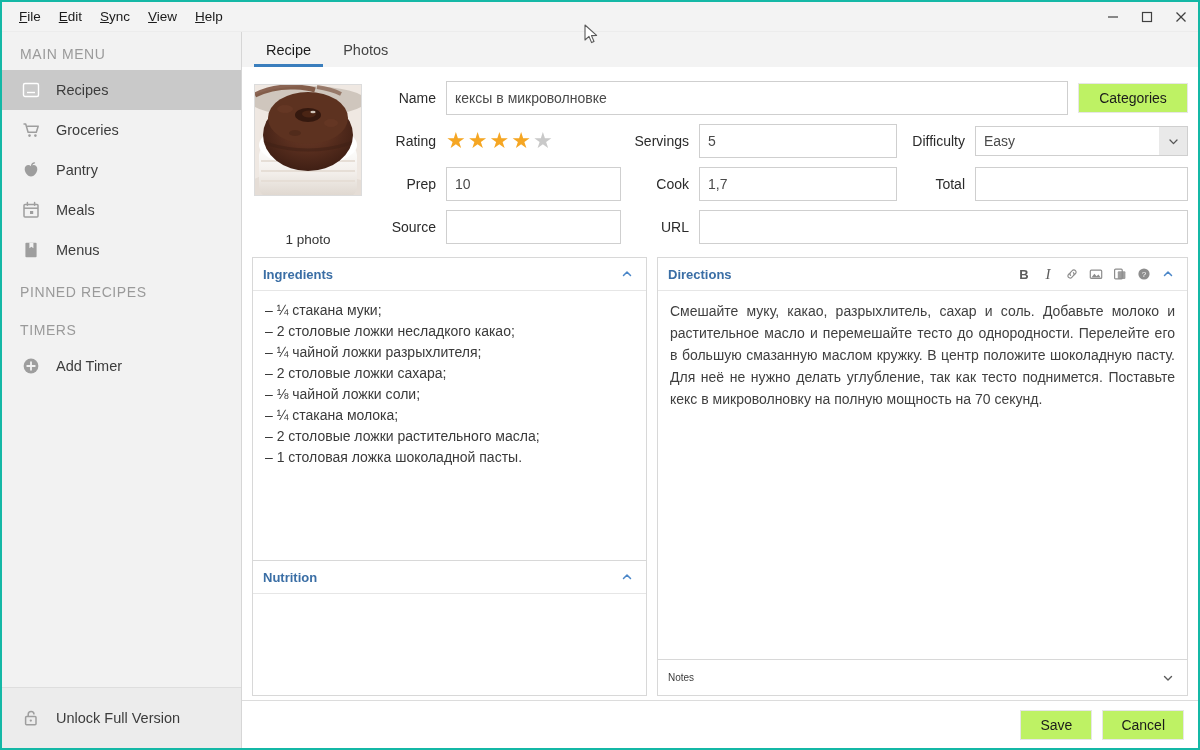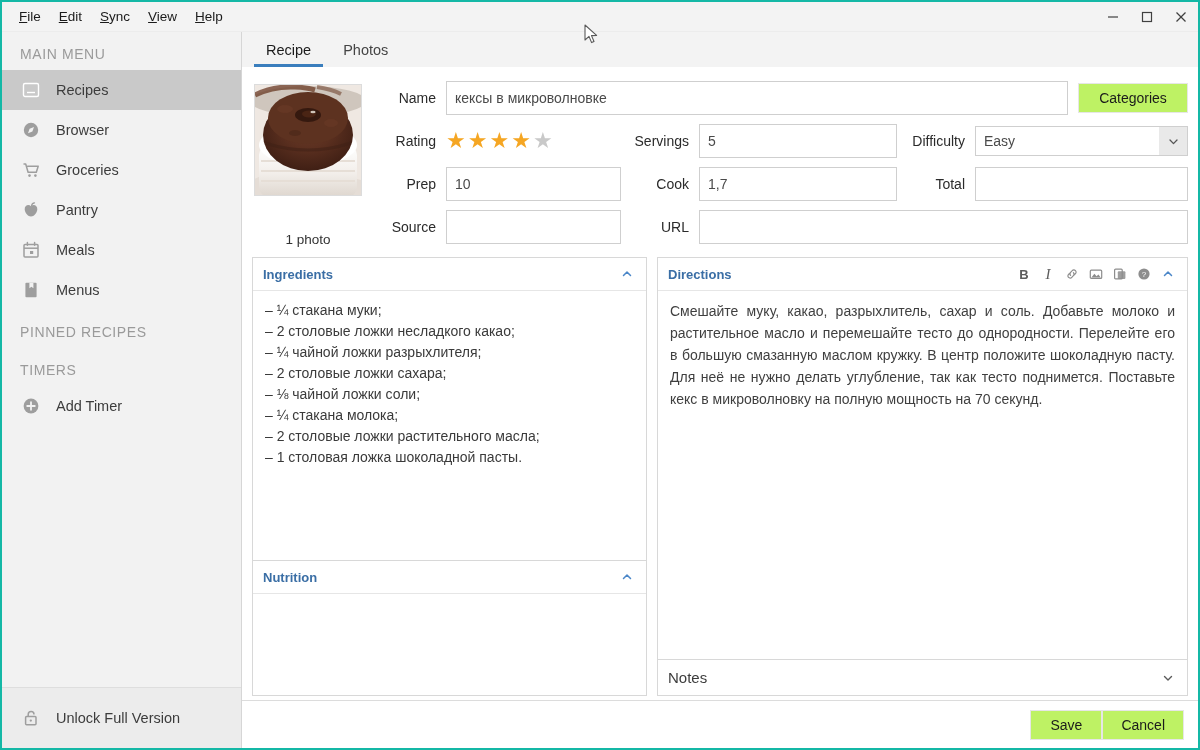--- a/index.html
+++ b/index.html
@@ -151,21 +151,21 @@
 
   .panel { border: 1px solid #d8d8d8; background: #fff; display: flex; flex-direction: column; min-height: 0; }
   .panel + .panel { border-top: none; }
   .p-head {
     height: 33px; flex: 0 0 33px;
     display: flex; align-items: center;
     padding: 0 8px 0 10px; border-bottom: 1px solid #e6e6e6;
     background: #fff;
   }
   .p-title { font-size: 13px; font-weight: bold; color: #3a6ea5; }
-  .p-title.dark { color: #3c3c3c; font-weight: normal; font-size: 15px; }
+  .p-title.dark { color: #3c3c3c; font-weight: normal; font-size: 10px; }
   .p-tools { margin-left: auto; display: flex; align-items: center; gap: 2px; }
   .tool {
     width: 22px; height: 22px; display: flex; align-items: center;
     justify-content: center; color: #8d8d8d; cursor: default;
   }
   .tool.b { font-weight: bold; font-size: 13px; color: #5c5c5c; }
   .tool.i { font-style: italic; font-family: "Liberation Serif", serif; font-size: 15px; color: #5c5c5c; }
   .chev { color: #4a86c8; display: flex; align-items: center; justify-content: center; width: 22px; height: 22px; cursor: default;}
   .chev.gray { color: #5a5a5a; }
   .p-body { flex: 1 1 auto; overflow: hidden; padding: 9px 12px; min-height: 0; }
@@ -181,21 +181,21 @@
   .notes-bar {
     height: 36px; flex: 0 0 36px; border: 1px solid #d8d8d8; border-top:none;
     display: flex; align-items: center; padding: 0 8px 0 10px; background: #fff;
   }
 
   
   .footer {
     height: 48px; flex: 0 0 48px;
     border-top: 1px solid #dcdcdc;
     display: flex; align-items: center; justify-content: flex-end;
-    padding-right: 14px; gap: 0; background: #fff;
+    padding-right: 14px; gap: 10px; background: #fff;
   }
   .footer .btn { min-width: 72px; height: 30px; }
 
   
   .cursor { position: absolute; pointer-events: none; }
 </style>
 </head>
 <body>
 
 <div id="app">
@@ -238,29 +238,20 @@
         <div class="sb-item active">
           <span class="sb-ico">
             <svg width="18" height="18" viewBox="0 0 18 18">
                 <rect x="1.5" y="2.5" width="15" height="13" rx="1.5" fill="none" stroke="currentColor" stroke-width="1.4"></rect>
                 <path d="M5 11.5h8" stroke="currentColor" stroke-width="1.4"></path>
               </svg>
           </span>
           <span>Recipes</span>
         </div>
 
-        <div class="sb-item">
-          <span class="sb-ico">
-            <svg width="18" height="18" viewBox="0 0 18 18">
-                <circle cx="9" cy="9" r="7.2" fill="currentColor"></circle>
-                <path d="M12 6 L7.6 7.8 L6 12.2 L10.4 10.4 Z" fill="#f2f2f2"></path>
-              </svg>
-          </span>
-          <span>Browser</span>
-        </div>
 
         <div class="sb-item">
           <span class="sb-ico">
             <svg width="19" height="19" viewBox="0 0 19 19">
                 <path d="M1.5 3h2.2l2.4 8.2h8.2l1.9-6H5.2" fill="none" stroke="currentColor" stroke-width="1.5" stroke-linejoin="round"></path>
                 <circle cx="7.5" cy="14.6" r="1.3" fill="currentColor"></circle>
                 <circle cx="13.4" cy="14.6" r="1.3" fill="currentColor"></circle>
               </svg>
           </span>
           <span>Groceries</span>

